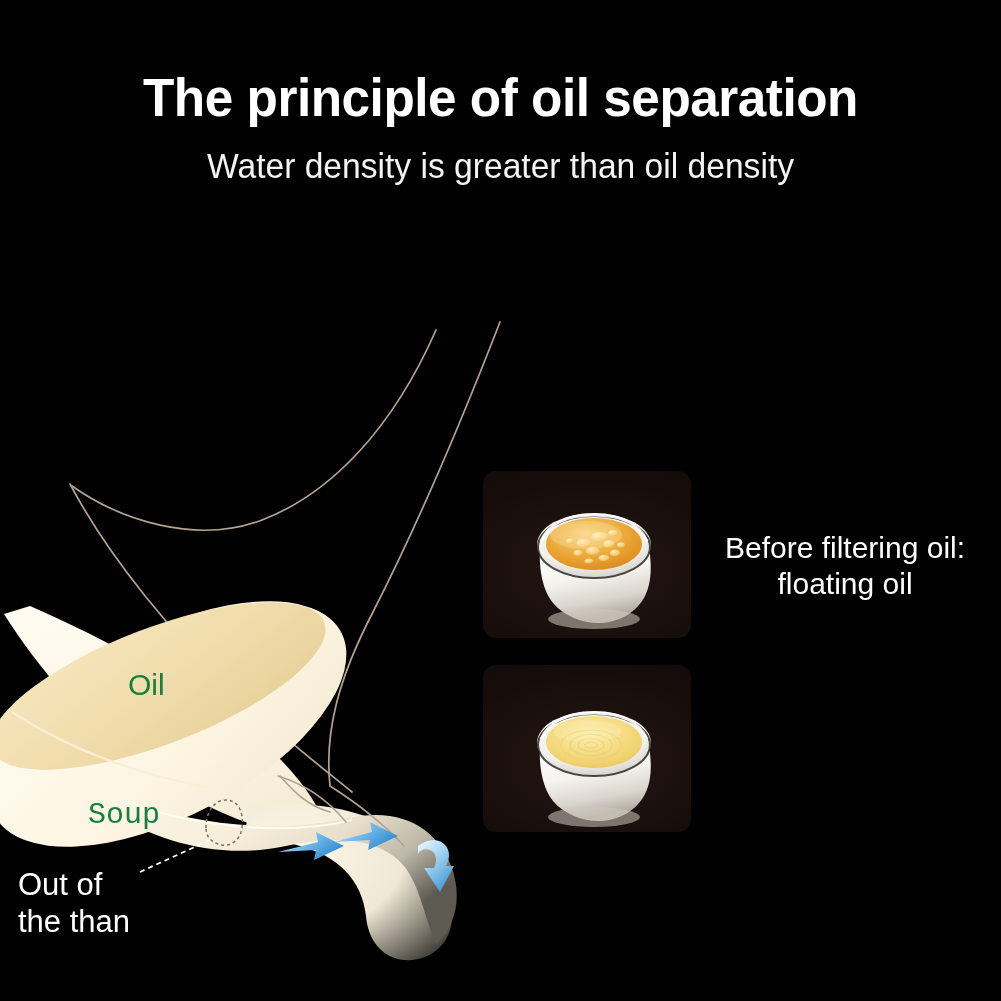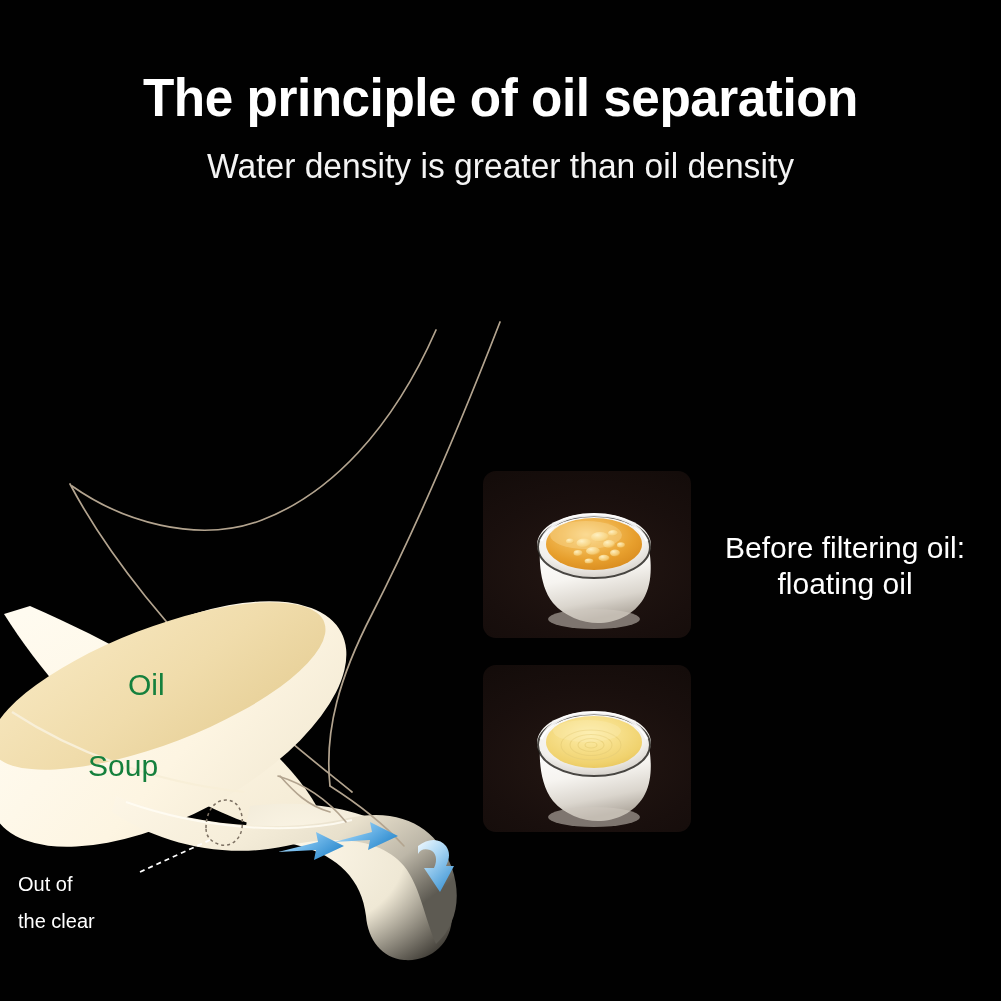--- a/index.html
+++ b/index.html
@@ -56,28 +56,28 @@
   }
 
   
   .ladle-label {
     position: absolute;
     color: #15803d;
     font-size: 30px;
     white-space: nowrap;
   }
   #label-oil  { left: 128px; top: 668px; }
-  #label-soup { left:  88px; top: 749px; }
+  #label-soup { left:  88px; top: 798px; font-family: Liberation Mono, monospace; }
 
   #label-outof {
     position: absolute;
     left: 18px;
     top: 866px;
     color: #ffffff;
-    font-size: 20px;
+    font-size: 31px;
     line-height: 37px;
     white-space: nowrap;
   }
 
   
   .bowl-panel {
     position: absolute;
     width: 208px;
     height: 167px;
     border-radius: 13px;
@@ -192,21 +192,21 @@
       <path d="M418,846 C428,838 440,838 446,846 C450,852 450,858 446,866
                L454,866 L440,892 L424,868 L434,868 C438,860 436,852 430,850
                C424,848 420,850 418,854 Z" fill="url(#gArrow3)"></path>
     </g>
   </svg>
 
   <div class="ladle-label" id="label-oil">Oil</div>
   <div class="ladle-label" id="label-soup">Soup</div>
   <div id="label-outof">
     <span>Out of</span><br>
-    <span>the clear</span>
+    <span>the than</span>
   </div>
 
   <div class="bowl-panel" id="panel-before">
     <svg class="bowl-photo" viewBox="0 0 208 167">
       <defs>
         <radialGradient id="bOuter1" cx="0.45" cy="0.3" r="0.85">
           <stop offset="0%" stop-color="#ffffff"></stop>
           <stop offset="62%" stop-color="#f2f0ec"></stop>
           <stop offset="88%" stop-color="#d2cdc6"></stop>
           <stop offset="100%" stop-color="#a9a39a"></stop>

